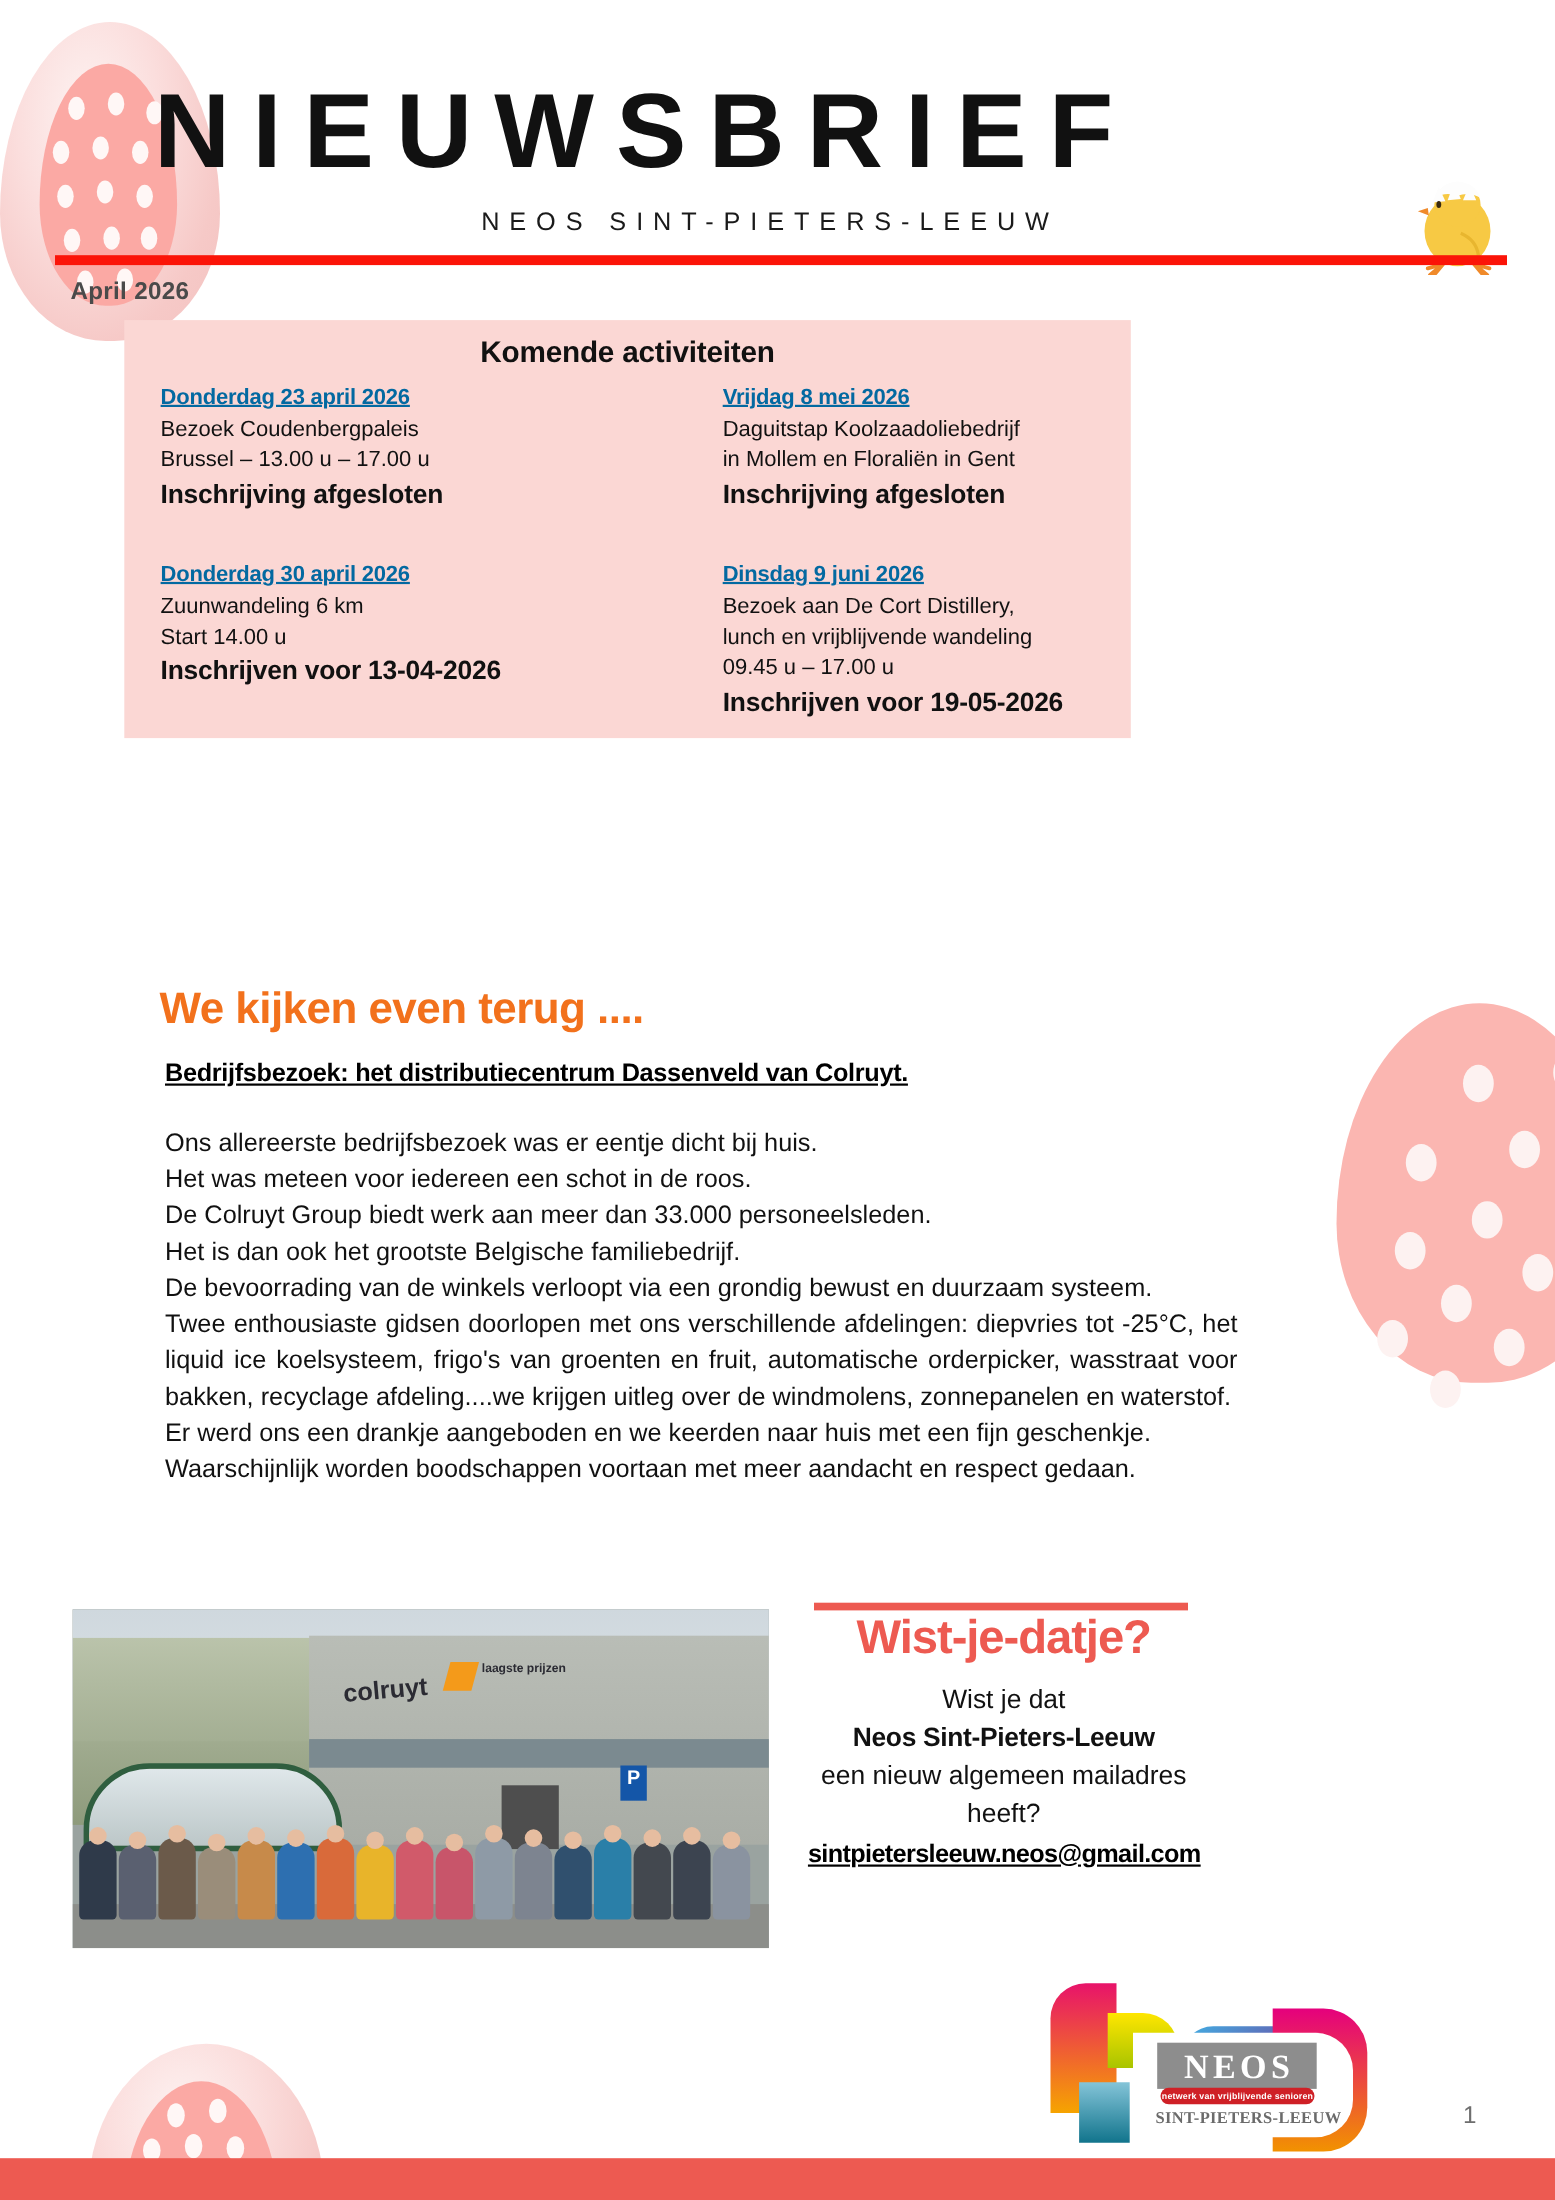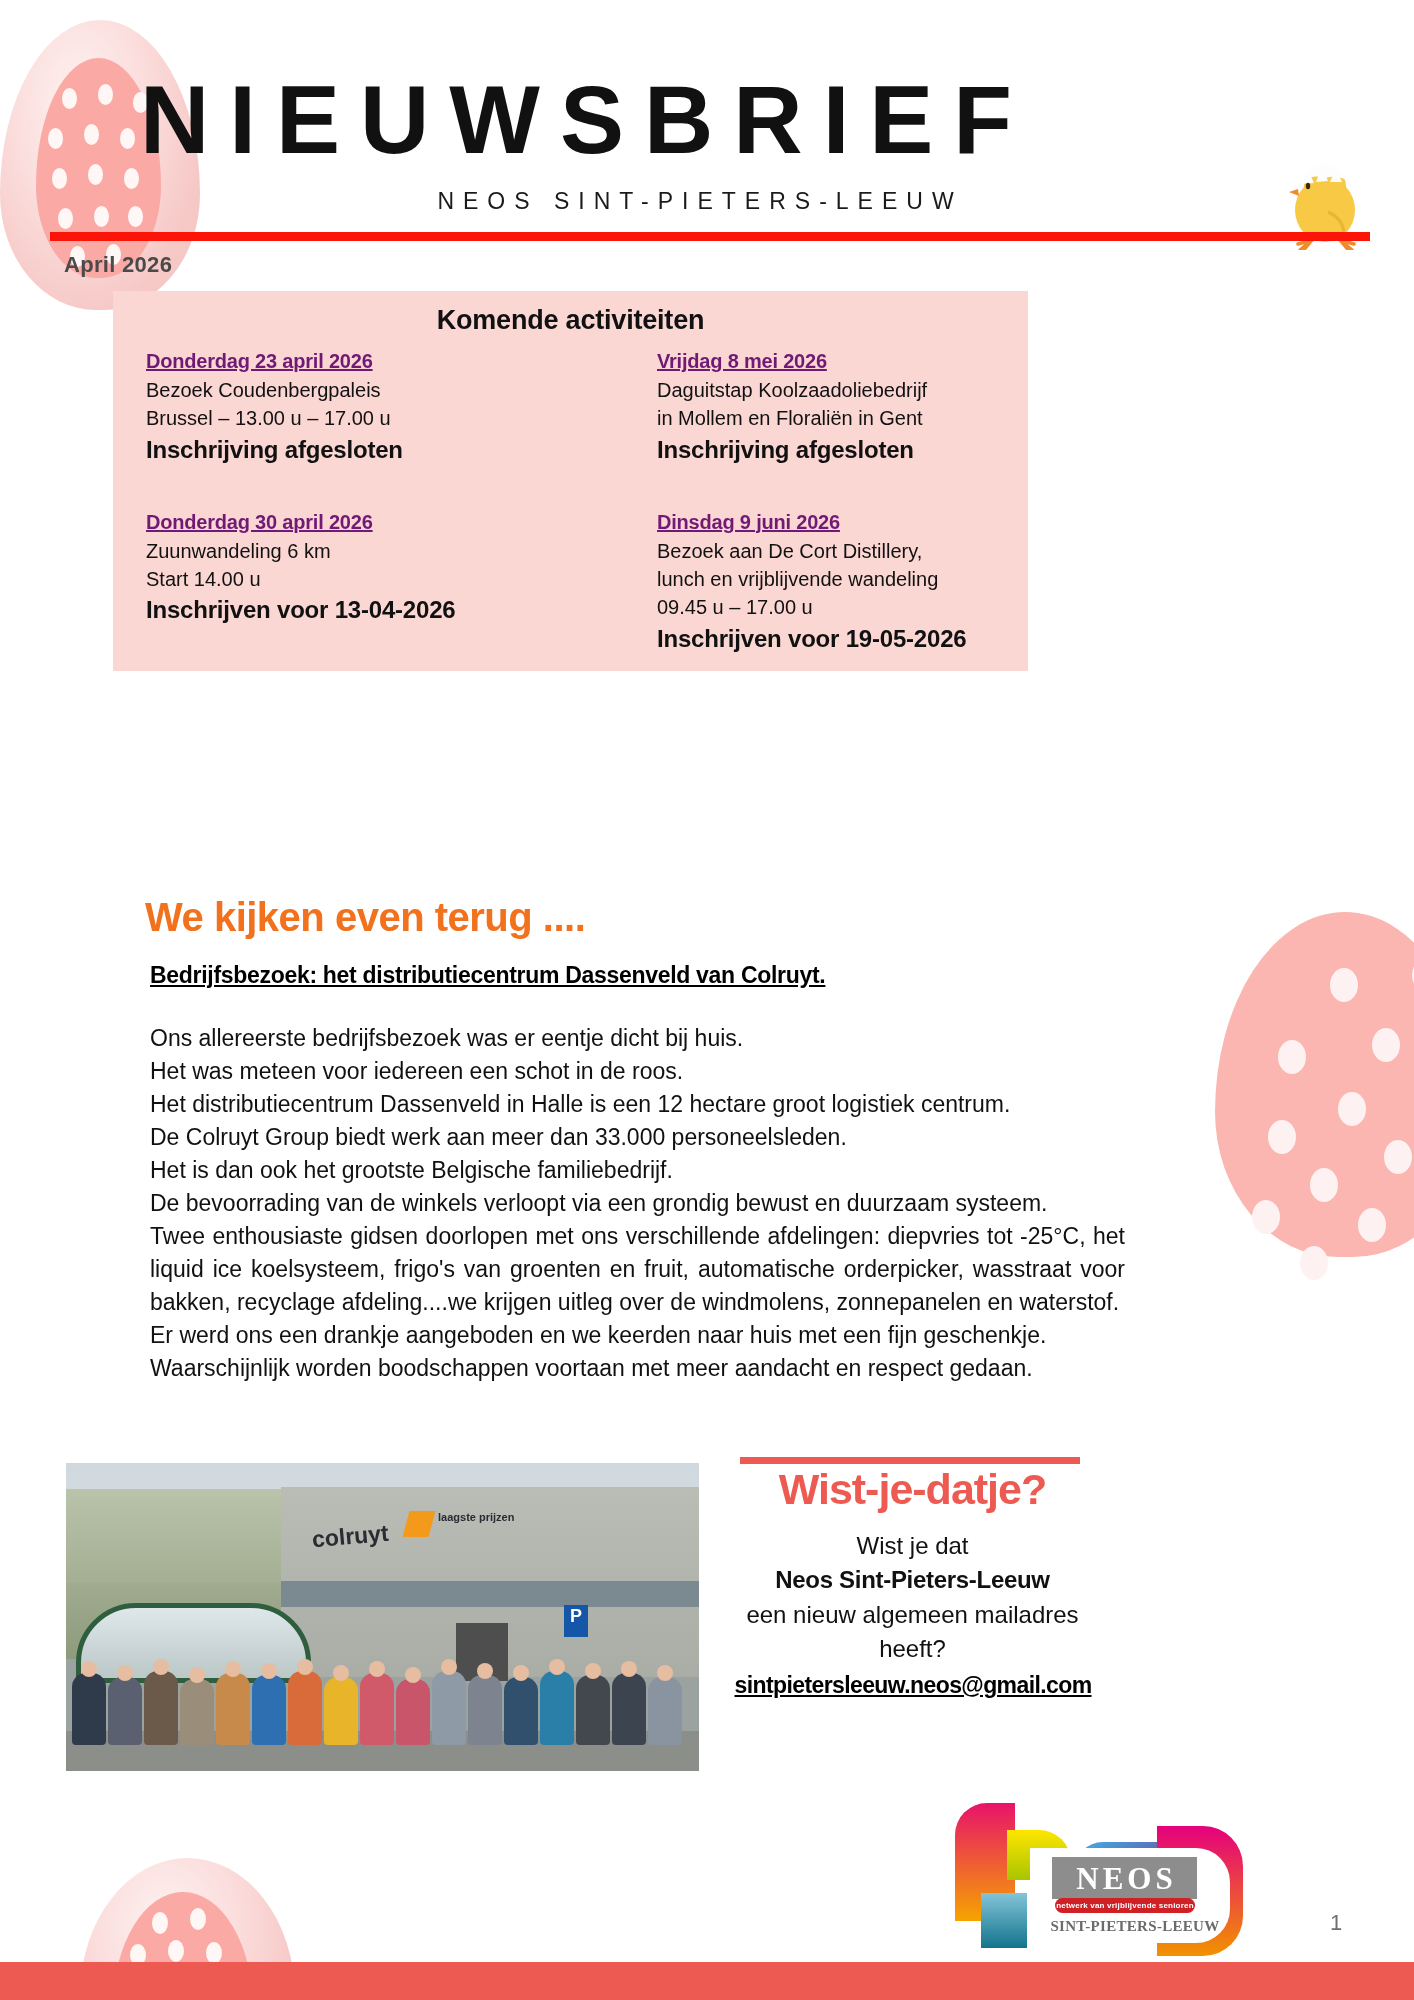--- a/index.html
+++ b/index.html
@@ -57,21 +57,21 @@
   }
   #act-title {
     position:absolute; left:0; top:14px; width:915px; text-align:center;
     font-size:27px; font-weight:bold; color:#111; letter-spacing:-0.2px;
   }
   .act-col { position:absolute; top:56px; width:420px; }
   .act-col.left  { left:33px; }
   .act-col.right { left:544px; }
   .act-item { margin-bottom:30px; }
   .act-date {
-    font-size:20px; font-weight:bold; text-decoration:underline; color:#701a75;
+    font-size:20px; font-weight:bold; text-decoration:underline; color:#0369a1;
     letter-spacing:-0.2px; line-height:1.45;
   }
   .act-line { font-size:20px; color:#111; line-height:1.42; font-weight:400; }
   .act-note { font-size:24px; font-weight:bold; color:#111; line-height:1.45; letter-spacing:-0.2px; }
 
   
   #lookback-title {
     position:absolute; left:145px; top:895px;
     font-size:40px; font-weight:bold; color:#f2711c;
     letter-spacing:-0.5px;
@@ -234,21 +234,20 @@
     </div>
   </div>
 </div>
 
 <div id="lookback-title">We kijken even terug ....</div>
 <div id="article-heading">Bedrijfsbezoek: het distributiecentrum Dassenveld van Colruyt.</div>
 
 <div id="article-body">
   <p>Ons allereerste bedrijfsbezoek was er eentje dicht bij huis.</p>
   <p>Het was meteen voor iedereen een schot in de roos.</p>
-  <p>Het distributiecentrum Dassenveld in Halle is een 12 hectare groot logistiek centrum.</p>
   <p>De Colruyt Group biedt werk aan meer dan 33.000 personeelsleden.</p>
   <p>Het is dan ook het grootste Belgische familiebedrijf.</p>
   <p>De bevoorrading van de winkels verloopt via een grondig bewust en duurzaam systeem.</p>
   <p class="justify">Twee enthousiaste gidsen doorlopen met ons verschillende afdelingen: diepvries tot -25°C, het liquid ice koelsysteem, frigo's van groenten en fruit,  automatische orderpicker, wasstraat voor bakken, recyclage afdeling....we krijgen uitleg over de windmolens, zonnepanelen en waterstof.</p>
   <p>Er werd ons een drankje aangeboden en we keerden naar huis met een fijn geschenkje.</p>
   <p>Waarschijnlijk worden boodschappen voortaan met meer aandacht en respect gedaan.</p>
 </div>
 
 <div class="egg-flat" style="left:1215px; top:912px; width:260px; height:345px;"></div>
 <div class="dot2" style="left:1330px; top:968px; width:28px; height:34px;"></div>

